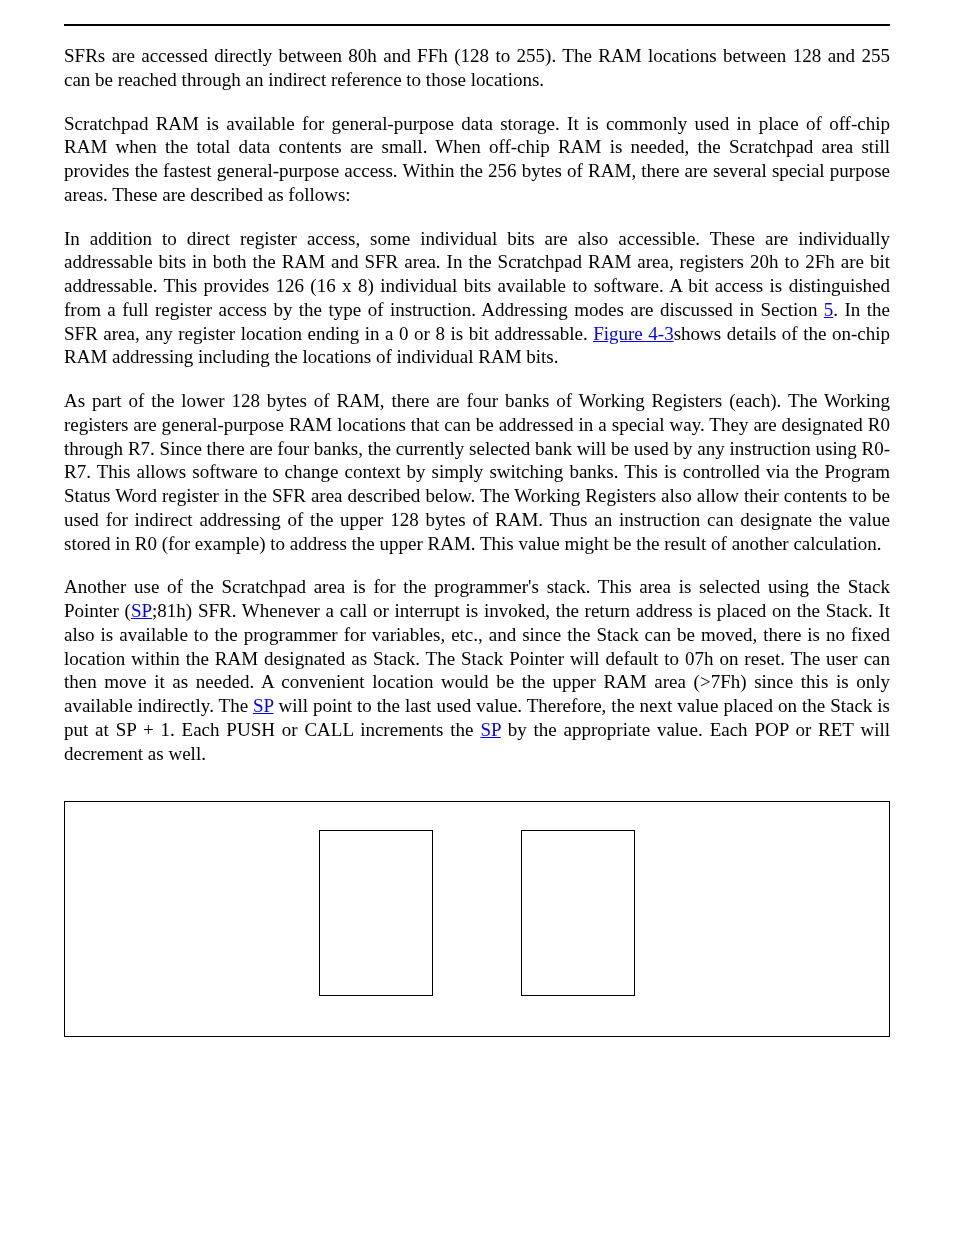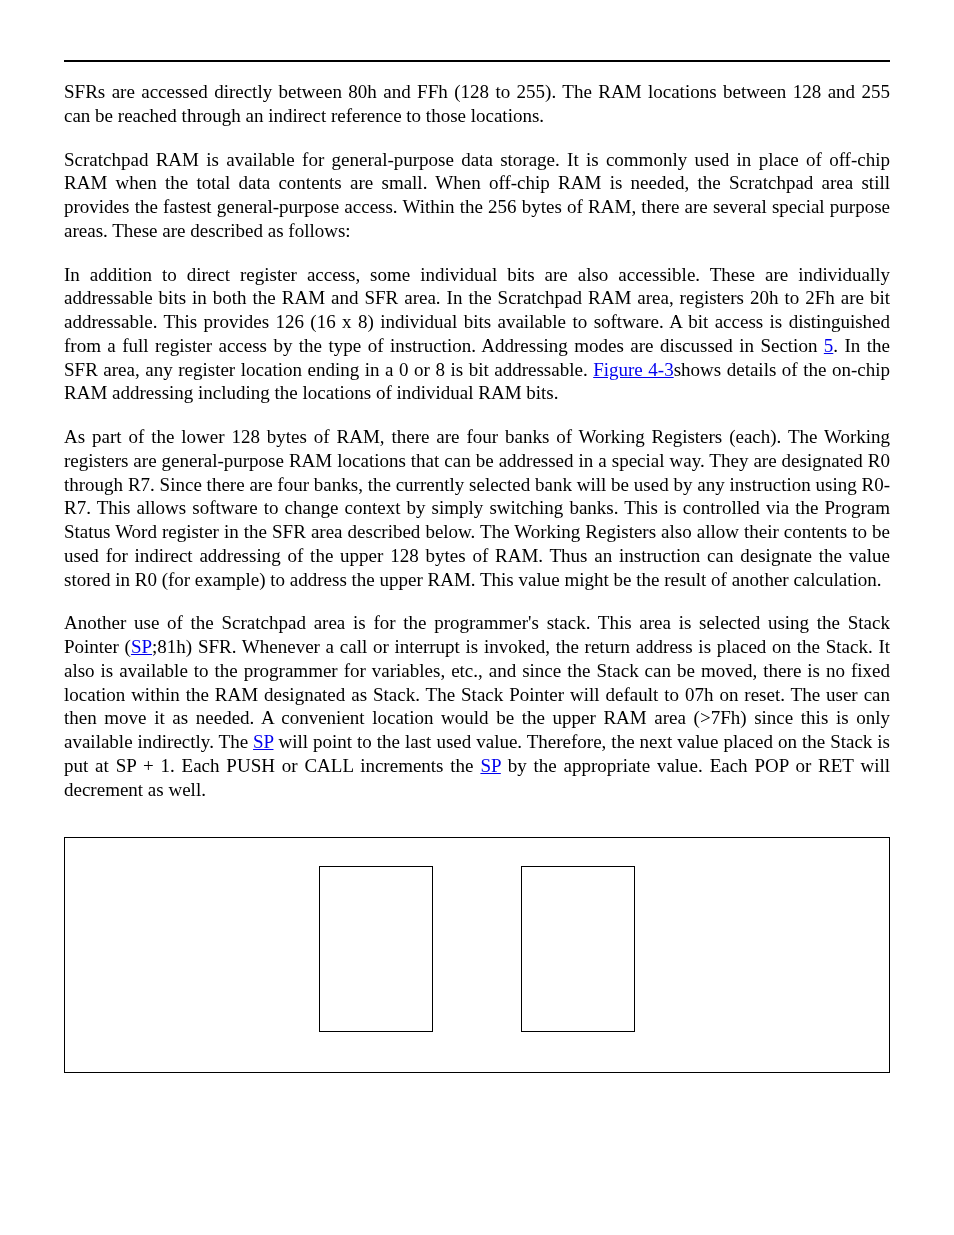--- a/index.html
+++ b/index.html
@@ -4,21 +4,21 @@
 <style>
   body {
     margin: 0;
     padding: 0;
     font-family: "Times New Roman", Times, serif;
     background: #fff;
     color: #000;
     width: 954px;
   }
   .page {
-    padding: 60px 64px 60px 64px;
+    padding: 24px 64px 60px 64px;
     box-sizing: border-box;
   }
   hr.rule {
     border: none;
     border-top: 2px solid #000;
     margin: 0 0 18px 0;
   }
   p {
     font-size: 19px;
     line-height: 1.25;

